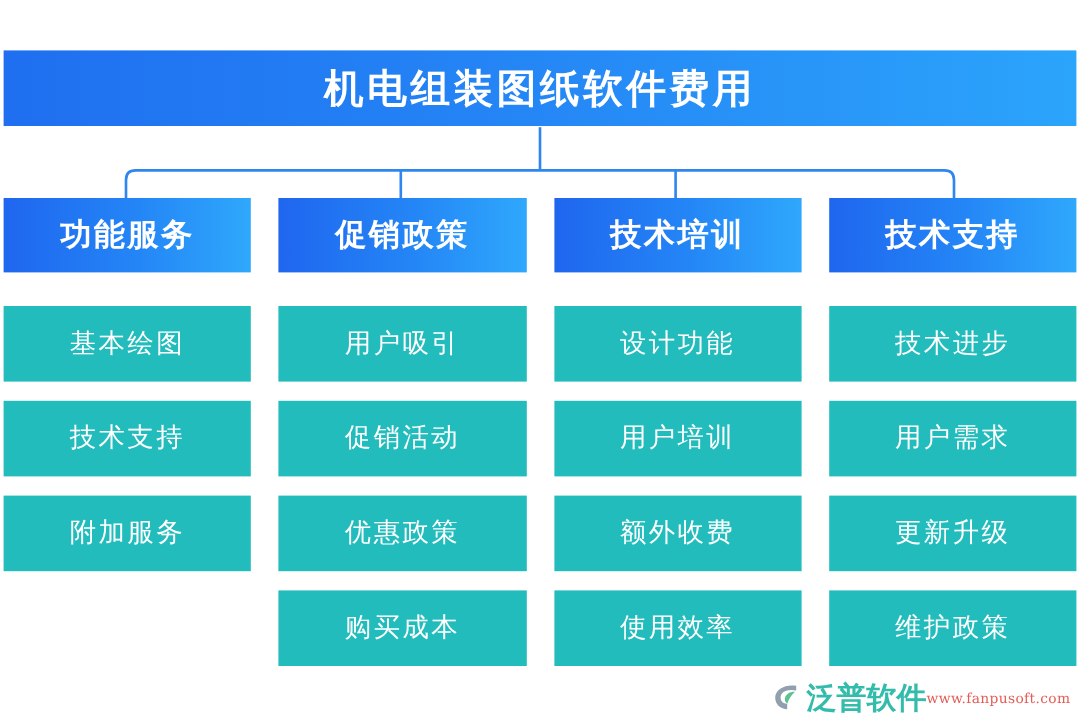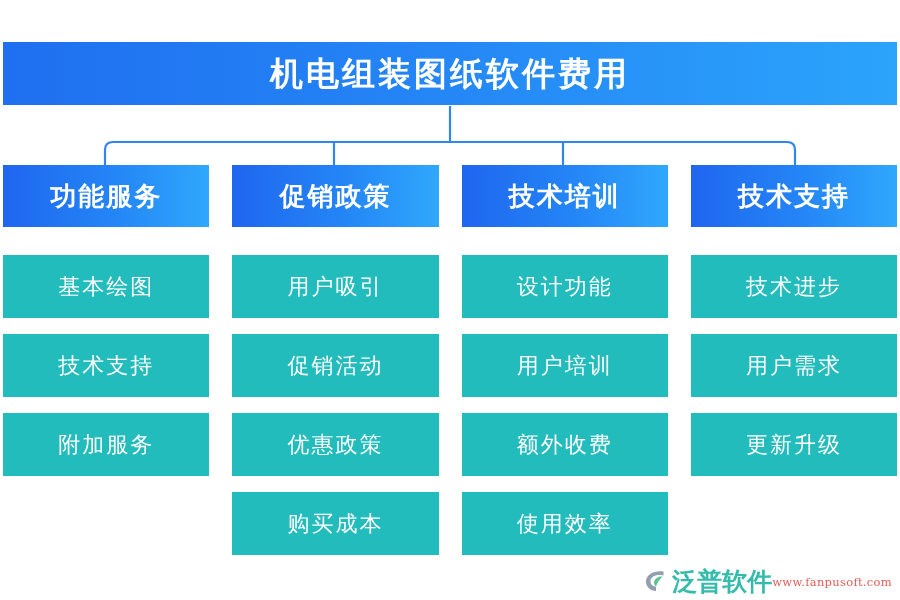--- a/index.html
+++ b/index.html
@@ -215,20 +215,23 @@
       </div>
       <div class="cell">
         <span class="cell-text">技术进步</span>
       </div>
       <div class="cell">
         <span class="cell-text">用户需求</span>
       </div>
       <div class="cell">
         <span class="cell-text">更新升级</span>
       </div>
+      <div class="cell">
+        <span class="cell-text">维护政策</span>
+      </div>
     </div>
 
   </div>
 
   <div class="logo">
     <div class="logo-row">
       <svg class="logo-mark" viewBox="0 0 26 26" xmlns="http://www.w3.org/2000/svg">
         <path d="M20.5 3.5 C12 2 3 6 3 13.5 C3 19 7.5 23 13 23 L13 18.5 C9.5 18.5 7.5 16 7.5 13.5 C7.5 8.5 13 6 20.5 7.5 Z" fill="#8e9cab"></path>
         <path d="M19.5 8.5 C16 8.2 12.2 10 11.2 13.4 C10.6 15.4 11.4 17.4 13.2 18.2 C14.2 14.6 16.6 11.2 19.5 8.5 Z" fill="#56c08a"></path>
       </svg>

